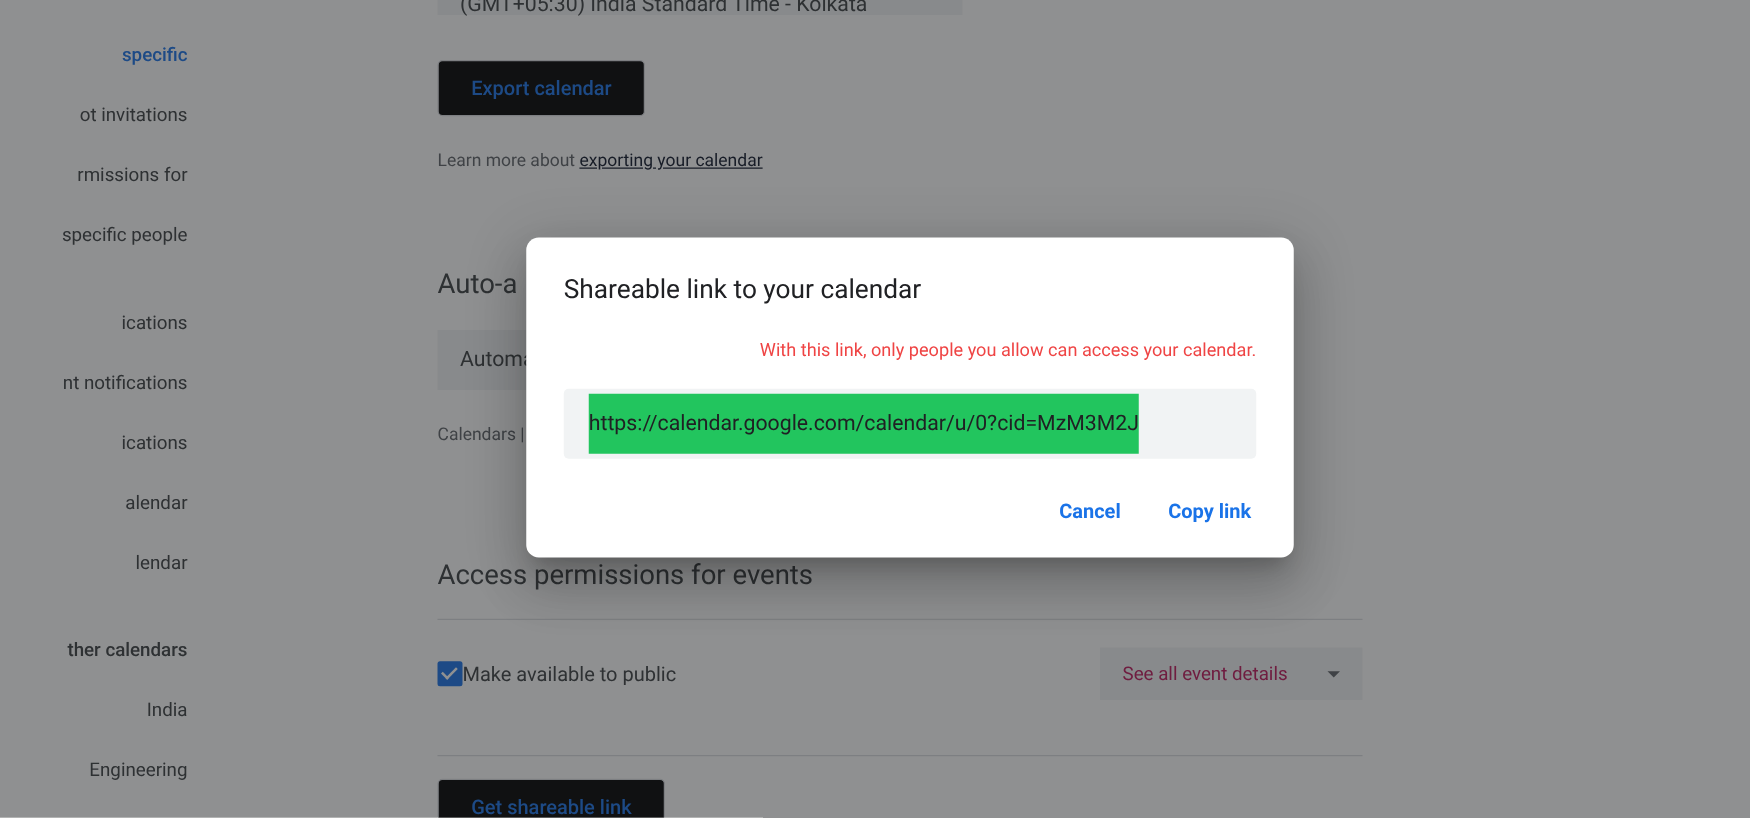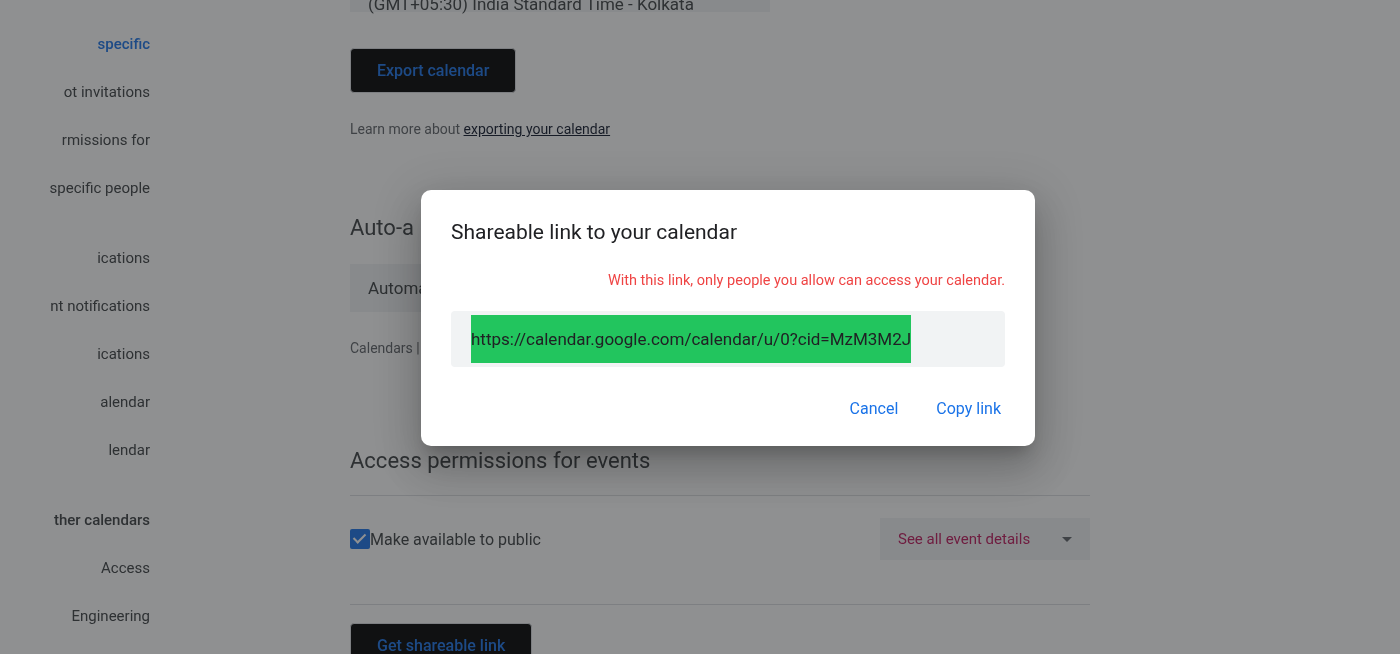--- a/index.html
+++ b/index.html
@@ -210,21 +210,21 @@
       display: flex;
       justify-content: flex-end;
       gap: 30px;
       margin-top: 24px;
     }
     .dialog-btn {
       background: transparent;
       border: none;
       color: #1a73e8;
       font-size: 16px;
-      font-weight: 400;
+      font-weight: 700;
       cursor: pointer;
       padding: 8px 4px;
     }
   </style>
 </head>
 <body>
 
 <div class="page">
   <div class="sidebar">
     <div class="sidebar-item active"><span>specific</span></div>
@@ -232,21 +232,21 @@
     <div class="sidebar-item"><span>rmissions for</span></div>
     <div class="sidebar-item"><span>specific people</span></div>
     <div class="sidebar-gap"></div>
     <div class="sidebar-item"><span>ications</span></div>
     <div class="sidebar-item"><span>nt notifications</span></div>
     <div class="sidebar-item"><span>ications</span></div>
     <div class="sidebar-item"><span>alendar</span></div>
     <div class="sidebar-item"><span>lendar</span></div>
     <div class="sidebar-gap"></div>
     <div class="sidebar-item" style="font-weight:500"><span>ther calendars</span></div>
-    <div class="sidebar-item"><span>Access</span></div>
+    <div class="sidebar-item"><span>India</span></div>
     <div class="sidebar-item"><span>Engineering</span></div>
   </div>
 
   <div class="main">
     <div class="tz-box"><span>(GMT+05:30) India Standard Time - Kolkata</span></div>
     <button class="btn-outline">Export calendar</button>
     <div class="help-line">
       <span>Learn more about </span><a href="#">exporting your calendar</a>
     </div>
 

